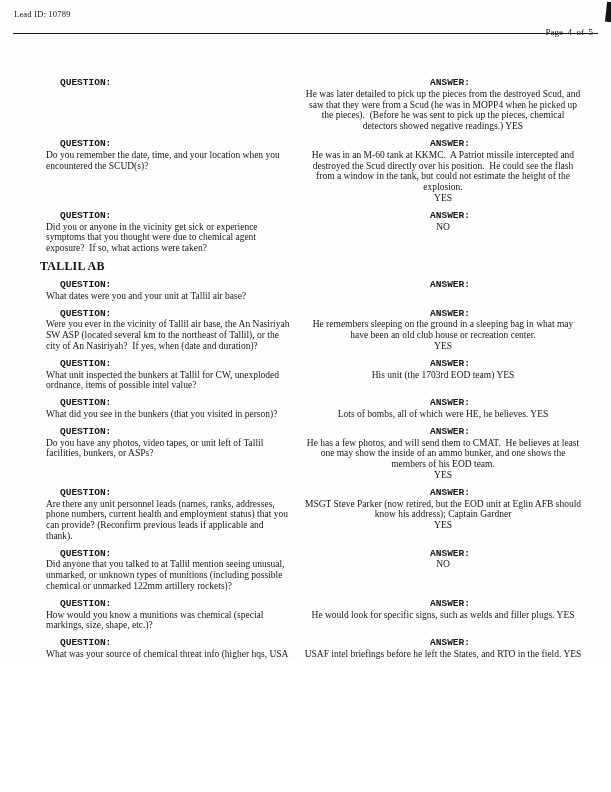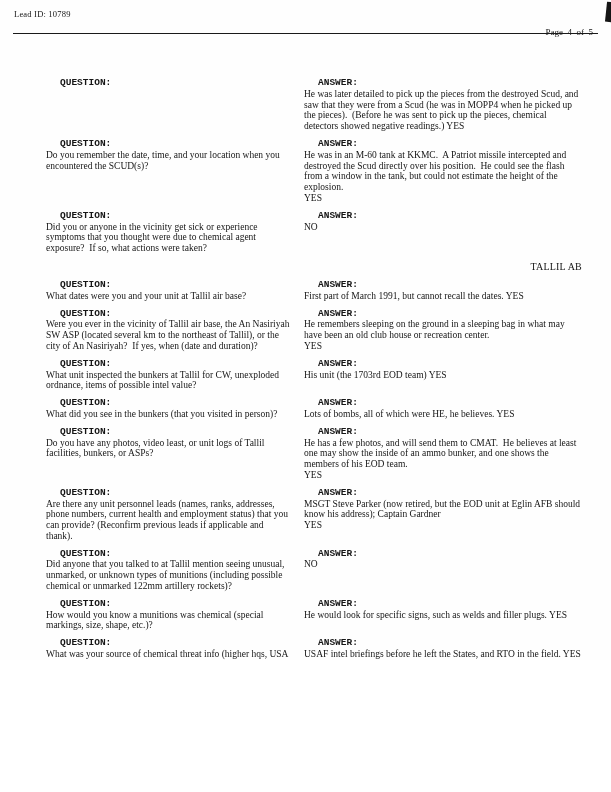--- a/index.html
+++ b/index.html
@@ -50,41 +50,40 @@
     top: 78px;
     left: 46px;
     right: 29px;
   }
   .qa-row {
     display: flex;
     align-items: flex-start;
     margin-bottom: 7px;
   }
   .q-col { width: 244px; margin-right: 14px; }
-  .a-col { width: 278px; }
+  .a-col { width: 278px; text-align: center; }
   .qa-label {
     font-weight: bold;
     font-size: 9.5px;
     line-height: 10.8px;
     padding-left: 14px;
     white-space: pre;
     font-family: Liberation Mono, monospace;
   }
   .qa-text {
     font-size: 9.5px;
     line-height: 10.8px;
     white-space: pre-wrap;
   }
   .section-title {
-    font-weight: normal;
-    font-size: 10px;
+    font-weight: bold;
+    font-size: 12px;
     line-height: 11px;
     margin: 5px 0 8px -6px;
     letter-spacing: 0.2px;
-    text-align: right;
   }
 </style>
 </head>
 <body>
 
 <div class="page">
 
   <div class="lead-id">Lead ID: 10789</div>
   <div class="page-indicator">Page  4  of  5</div>
   <div class="header-rule"></div>
@@ -127,21 +126,20 @@
 
     <div class="section-title">TALLIL AB</div>
 
     <div class="qa-row">
       <div class="q-col">
         <div class="qa-label">QUESTION:</div>
         <div class="qa-text">What dates were you and your unit at Tallil air base?</div>
       </div>
       <div class="a-col">
         <div class="qa-label">ANSWER:</div>
-        <div class="qa-text">First part of March 1991, but cannot recall the dates. YES</div>
       </div>
     </div>
 
     <div class="qa-row">
       <div class="q-col">
         <div class="qa-label">QUESTION:</div>
         <div class="qa-text">Were you ever in the vicinity of Tallil air base, the An Nasiriyah SW ASP (located several km to the northeast of Tallil), or the city of An Nasiriyah?  If yes, when (date and duration)?</div>
       </div>
       <div class="a-col">
         <div class="qa-label">ANSWER:</div>
@@ -168,21 +166,21 @@
       </div>
       <div class="a-col">
         <div class="qa-label">ANSWER:</div>
         <div class="qa-text">Lots of bombs, all of which were HE, he believes. YES</div>
       </div>
     </div>
 
     <div class="qa-row">
       <div class="q-col">
         <div class="qa-label">QUESTION:</div>
-        <div class="qa-text">Do you have any photos, video least, or unit logs of Tallil facilities, bunkers, or ASPs?</div>
+        <div class="qa-text">Do you have any photos, video tapes, or unit left of Tallil facilities, bunkers, or ASPs?</div>
       </div>
       <div class="a-col">
         <div class="qa-label">ANSWER:</div>
         <div class="qa-text">He has a few photos, and will send them to CMAT.  He believes at least one may show the inside of an ammo bunker, and one shows the members of his EOD team.
 YES</div>
       </div>
     </div>
 
     <div class="qa-row">
       <div class="q-col">

